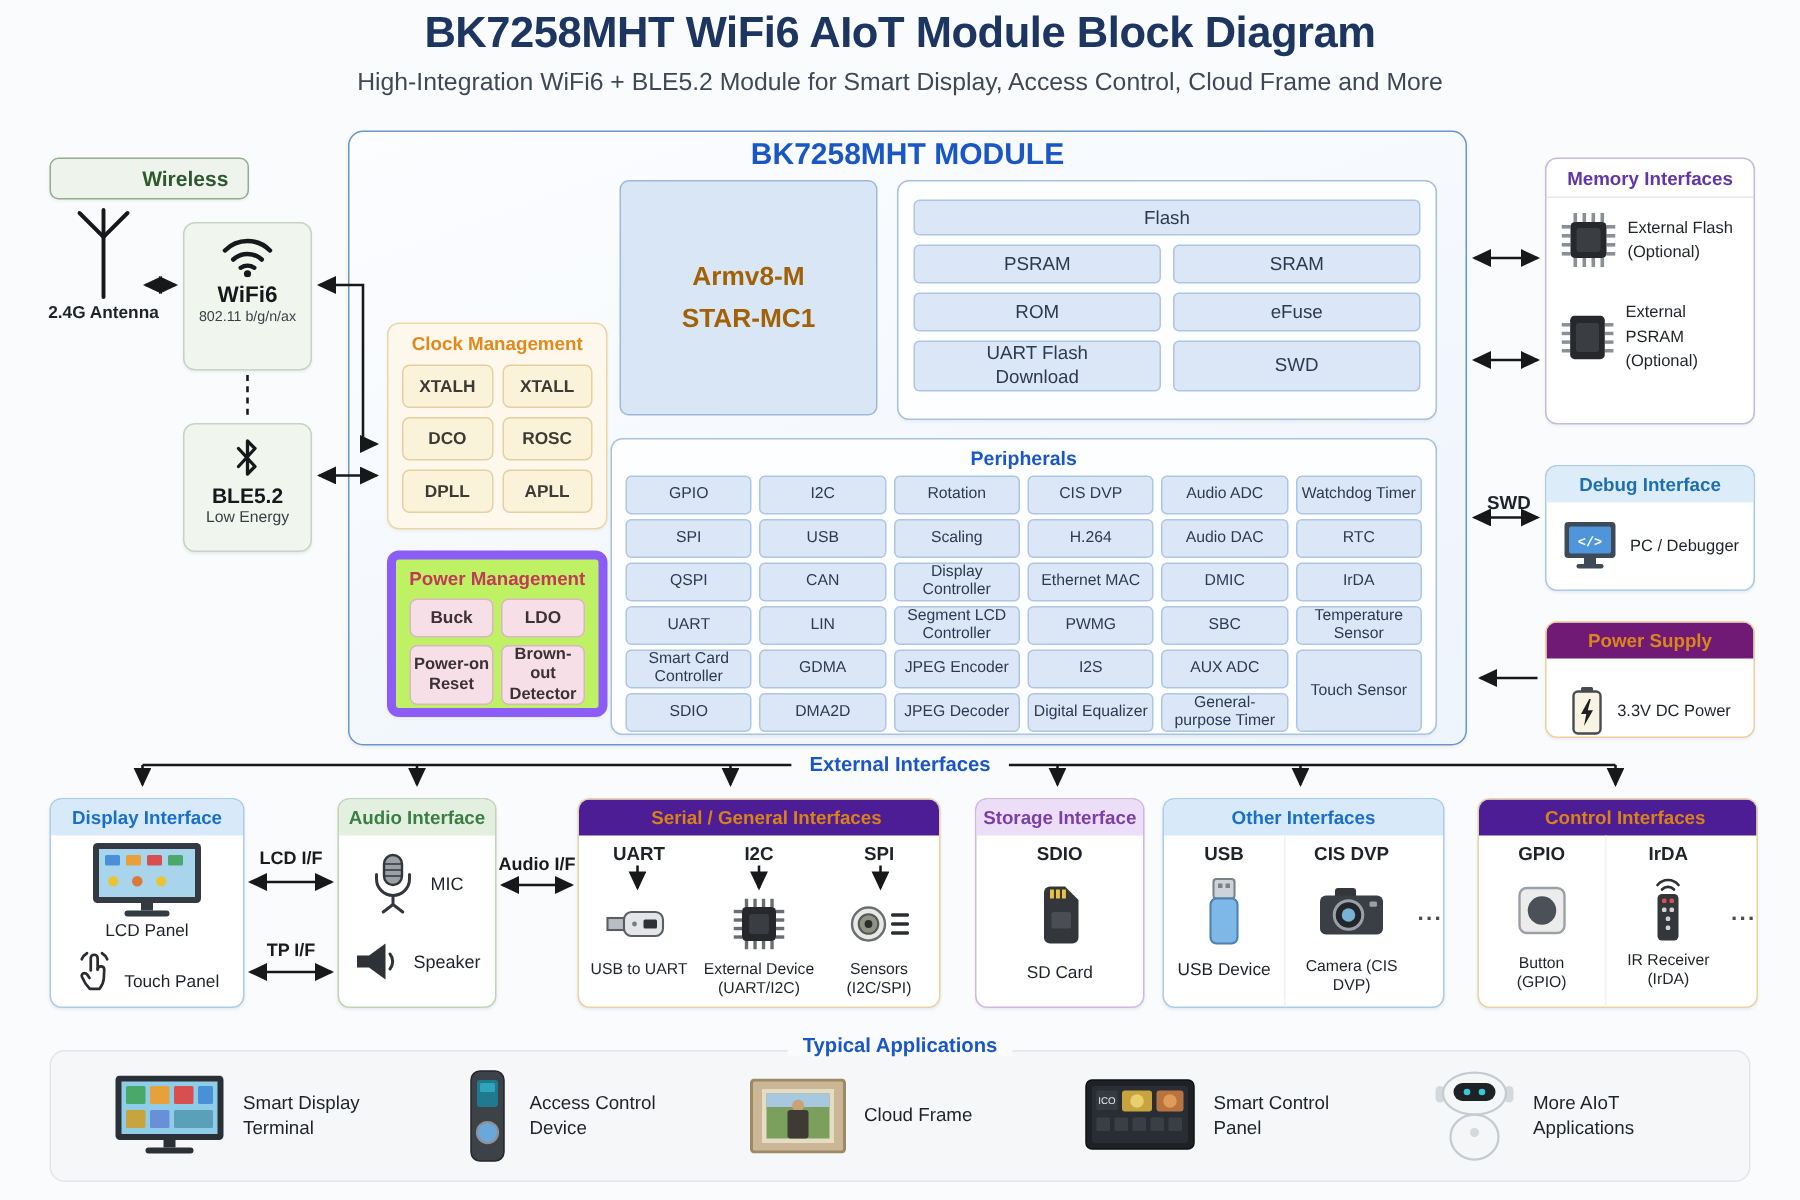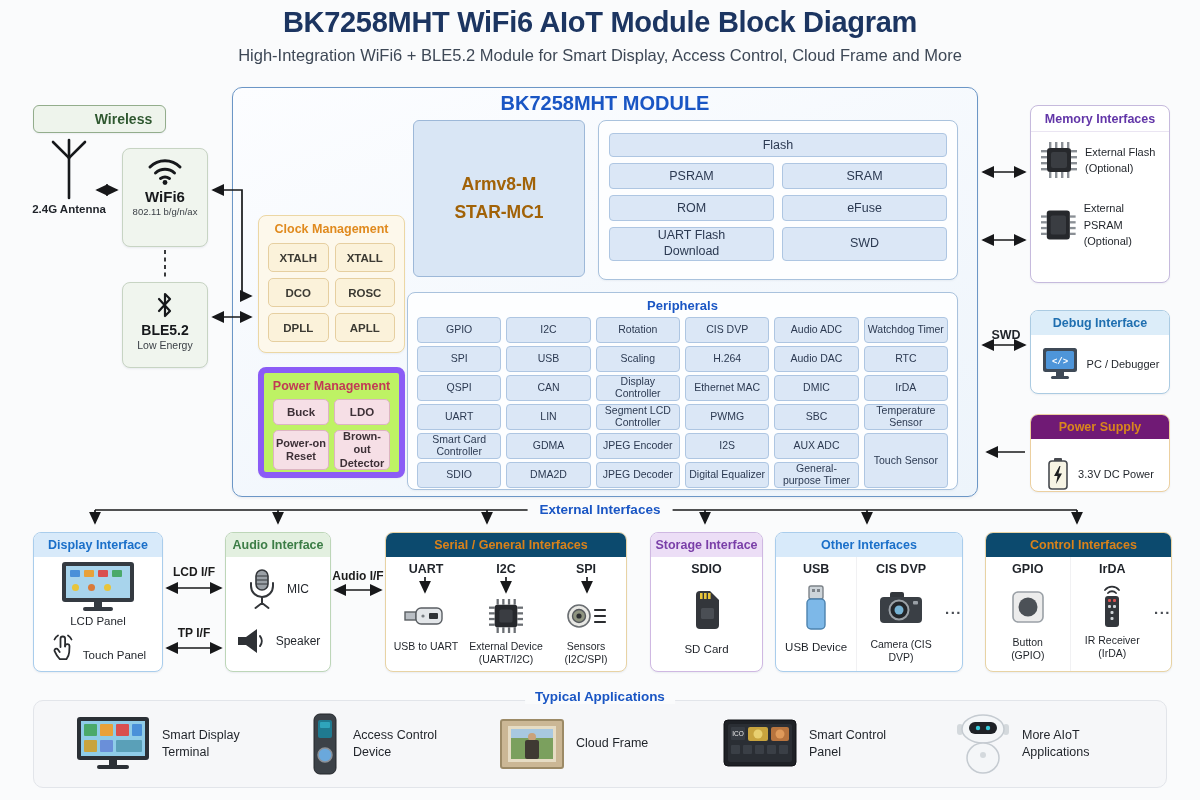--- a/index.html
+++ b/index.html
@@ -61,21 +61,21 @@
   .hbody{display:flex;align-items:center;justify-content:center;gap:8px;}
   .hbody .txt{font-size:11px;color:#1f2329;}
 
   .conn-label{font-size:12px;font-weight:700;color:#1b1b1b;text-align:center;}
   .ext-label{font-size:13.5px;font-weight:800;color:#1a56c4;background:#fafbfc;padding:0 12px;z-index:31;}
 
   .ifbox{background:#ffffff;border-radius:8px;box-shadow:0 1px 2px rgba(20,40,80,.07);overflow:hidden;}
   .ifbox .hdr{height:24px;display:flex;align-items:center;justify-content:center;font-size:12.5px;font-weight:700;}
   .if-blue{border:1px solid #a9cdec;}  .if-blue .hdr{background:#d8eafa;color:#1a6fc9;}
   .if-green{border:1px solid #bdd6b8;} .if-green .hdr{background:#e3f0e0;color:#3c7d46;}
-  .if-orange{border:1px solid #e8d3a4;}.if-orange .hdr{background:#0c4a6e;color:#d9821a;padding-left:10px;}
+  .if-orange{border:1px solid #e8d3a4;}.if-orange .hdr{background:#4c1d95;color:#d9821a;padding-left:10px;}
   .if-purple{border:1px solid #cfb8e2;}.if-purple .hdr{background:#ecdef6;color:#7a3fa8;}
   .devlabel{font-size:11.5px;color:#1f2329;text-align:center;}
   .buslabel{font-size:12.5px;font-weight:700;color:#1f2329;text-align:center;}
   .smalldev{font-size:10.5px;line-height:1.25;}
   .ifcols{display:flex;height:116px;}
   .ifcol{flex:1;display:flex;flex-direction:column;align-items:center;}
   .ifcol .buslabel{margin-top:5px;height:15px;}
   .ifcol .arrowgap{height:23px;}
   .ifcol .iconslot{height:48px;display:flex;align-items:center;justify-content:center;}
   .ifcol .devlabel{margin-top:2px;}

